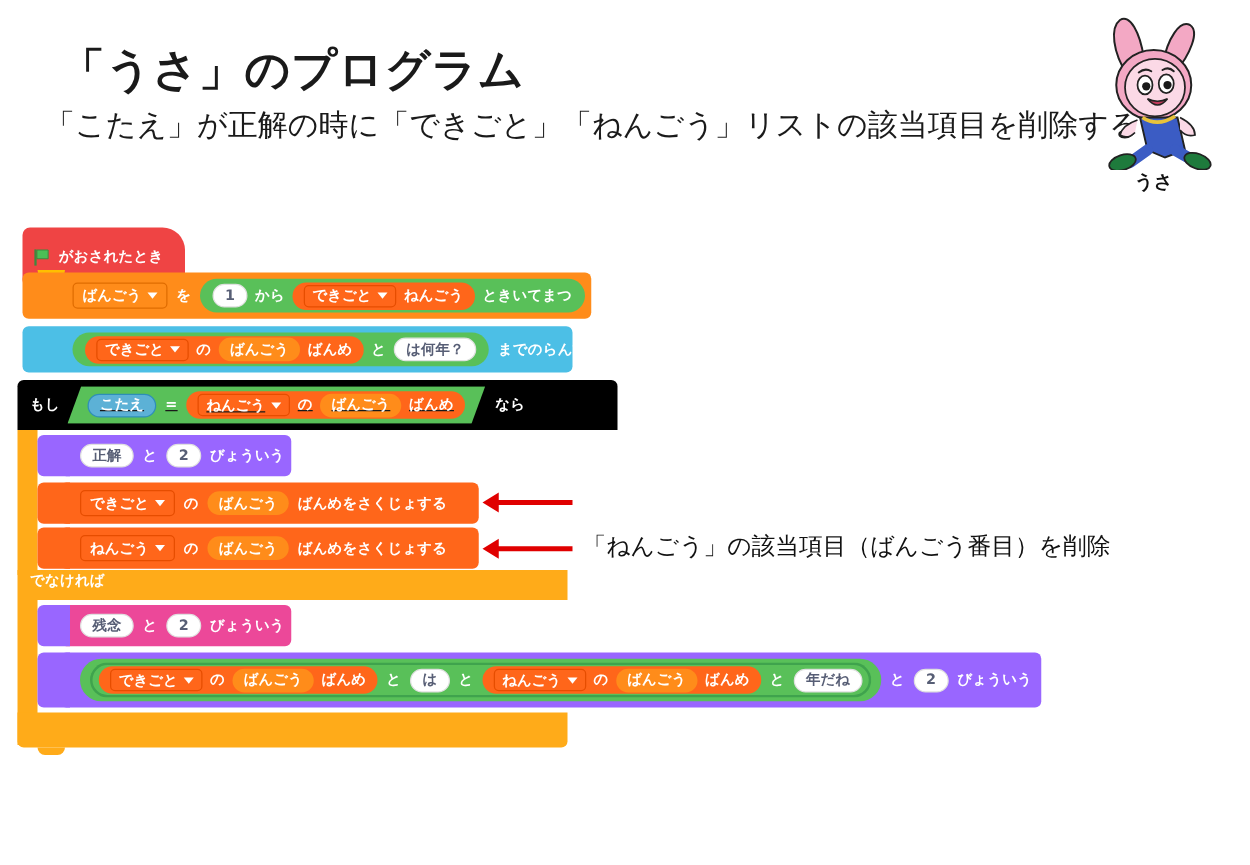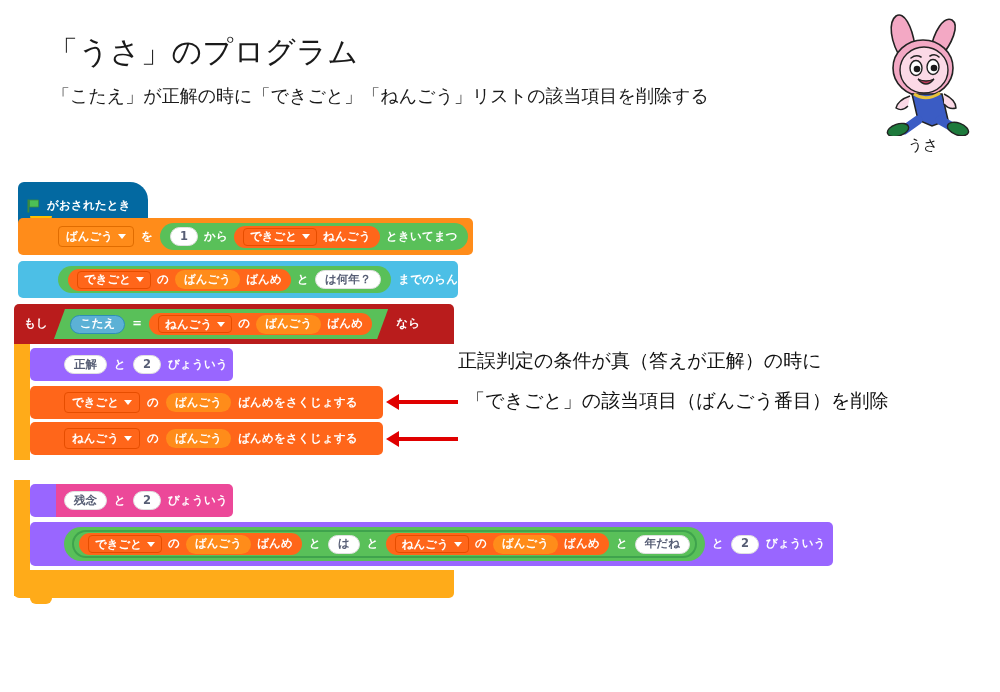--- a/index.html
+++ b/index.html
@@ -6,32 +6,32 @@
   html,body{margin:0;padding:0;}
   body{
     width:1000px;height:692px;position:relative;overflow:hidden;
     background:#ffffff;
     font-family:"DejaVu Sans","Liberation Sans",sans-serif;
     color:#1a1a1a;
   }
   
   #page-title{
     position:absolute;left:48px;top:32px;
-    font-size:30px;font-weight:normal;letter-spacing:.5px;white-space:nowrap;
+    font-size:36px;font-weight:bold;letter-spacing:.5px;white-space:nowrap;
   }
   #page-subtitle{
-    position:absolute;left:52px;top:84px;
-    font-size:18px;white-space:nowrap;
+    position:absolute;left:36px;top:84px;
+    font-size:24px;white-space:nowrap;
   }
   
   #mascot{position:absolute;left:868px;top:8px;width:124px;height:152px;}
   #mascot svg{display:block;}
   #mascot-name{
     position:absolute;left:0;top:128px;width:110px;text-align:center;
-    font-size:15px;color:#111;
+    font-size:15px;color:#111;font-weight:bold;
   }
   
   #script-area{position:absolute;left:0;top:160px;width:1000px;height:480px;}
 
   .blk{position:absolute;box-sizing:border-box;}
   .lbl{color:#fff;font-size:11.5px;font-weight:bold;white-space:nowrap;
        letter-spacing:.2px;line-height:1;}
 
   
   .oval{display:inline-flex;align-items:center;justify-content:center;
@@ -92,21 +92,21 @@
     <path d="M50 112 L36 122" stroke="#3B5CC4" stroke-width="9" stroke-linecap="round"></path>
     <path d="M72 112 L86 120" stroke="#3B5CC4" stroke-width="9" stroke-linecap="round"></path>
     <ellipse cx="30" cy="122" rx="11" ry="6" fill="#1E7A3C" stroke="#222" stroke-width="1.4" transform="rotate(-18 30 122)"></ellipse>
     <ellipse cx="90" cy="121" rx="11" ry="6" fill="#1E7A3C" stroke="#222" stroke-width="1.4" transform="rotate(20 90 121)"></ellipse>
   </svg>
   <div id="mascot-name">うさ</div>
 </div>
 
 <div id="script-area">
 
-  <div class="blk" style="left:18px;top:22px;width:130px;height:48px;background:#0369a1;
+  <div class="blk" style="left:18px;top:22px;width:130px;height:48px;background:#ef4444;
               border-radius:6px 18px 6px 6px;">
     <div class="row" style="gap:7px;">
       <svg width="14" height="14" viewBox="0 0 14 14">
         <rect x="1.5" y="0.5" width="1.8" height="13" fill="#3B8A3F"></rect>
         <path d="M3.5 1 H12.5 V8 H3.5 Z" fill="#4CBF56" stroke="#3B8A3F" stroke-width="0.8"></path>
       </svg>
       <span class="lbl">がおされたとき</span>
     </div>
   </div>
 
@@ -152,28 +152,28 @@
           <span class="oval var-orange">ばんごう</span>
           <span class="lbl">ばんめ</span>
         </span>
         <span class="lbl">と</span>
         <span class="oval white">は何年？</span>
       </span>
       <span class="lbl">までのらんすう</span>
     </div>
   </div>
 
-  <div class="blk" style="left:14px;top:144px;width:440px;height:40px;background:#b91c1c;border-radius:5px 5px 0 0;">
+  <div class="blk" style="left:14px;top:144px;width:480px;height:40px;background:#000000;border-radius:5px 5px 0 0;">
     <div class="row" style="gap:8px;padding-left:10px;">
       <span class="lbl">もし</span>
 
       <span class="blk" style="position:relative;display:inline-flex;align-items:center;gap:7px;
                    height:30px;padding:0 16px;background:#59C059;
                    clip-path:polygon(11px 0,100% 0,calc(100% - 11px) 100%,0 100%);
-                   margin-left:-2px;">
+                   margin-left:-2px;text-decoration:underline;">
         <span class="oval var-blue">こたえ</span>
         <span class="lbl">=</span>
         <span class="blk" style="position:relative;display:inline-flex;align-items:center;gap:6px;
                      height:22px;padding:0 9px;background:#FF661A;border-radius:999px;">
           <span class="dropdown" style="height:18px;padding:0 6px;">
             <span>ねんごう</span>
             <span class="caret"></span>
           </span>
           <span class="lbl">の</span>
           <span class="oval var-orange">ばんごう</span>
@@ -215,20 +215,25 @@
         <span>ねんごう</span>
         <span class="caret"></span>
       </span>
       <span class="lbl">の</span>
       <span class="oval var-orange">ばんごう</span>
       <span class="lbl">ばんめをさくじょする</span>
     </div>
   </div>
   <div class="blk" style="left:30px;top:262px;width:26px;height:33px;background:#FF661A;border-radius:5px 0 0 5px;"></div>
 
+  <div class="blk" style="left:14px;top:296px;width:440px;height:24px;background:#FFAB19;">
+    <div class="row" style="padding-left:10px;align-items:flex-start;padding-top:3px;">
+      <span class="lbl">でなければ</span>
+    </div>
+  </div>
 
   <div class="blk" style="left:14px;top:320px;width:16px;height:116px;background:#FFAB19;"></div>
 
   <div class="blk" style="left:48px;top:324px;width:185px;height:33px;background:#ec4899;border-radius:5px;">
     <div class="row" style="gap:7px;padding-left:16px;">
       <span class="oval white">残念</span>
       <span class="lbl">と</span>
       <span class="oval white">2</span>
       <span class="lbl">びょういう</span>
     </div>
@@ -275,16 +280,15 @@
     </div>
   </div>
   <div class="blk" style="left:30px;top:362px;width:26px;height:44px;background:#9966FF;border-radius:5px 0 0 5px;"></div>
 
   <div class="blk" style="left:14px;top:410px;width:440px;height:28px;background:#FFAB19;border-radius:0 0 5px 5px;"></div>
   <div class="blk" style="left:30px;top:438px;width:22px;height:6px;background:#FFAB19;border-radius:0 0 6px 6px;"></div>
 
   <div class="arrow" style="left:398px;top:240px;width:60px;"></div>
   <div class="arrow" style="left:398px;top:277px;width:60px;"></div>
 
-  <div class="note" style="left:458px;top:188px;">正誤判定の条件が真（答えが正解）の時に</div>
-  <div class="note" style="left:466px;top:228px;">「できごと」の該当項目（ばんごう番目）を削除</div>
+  <div class="note" style="left:466px;top:264px;">「ねんごう」の該当項目（ばんごう番目）を削除</div>
 
 </div>
 
 </body></html>

